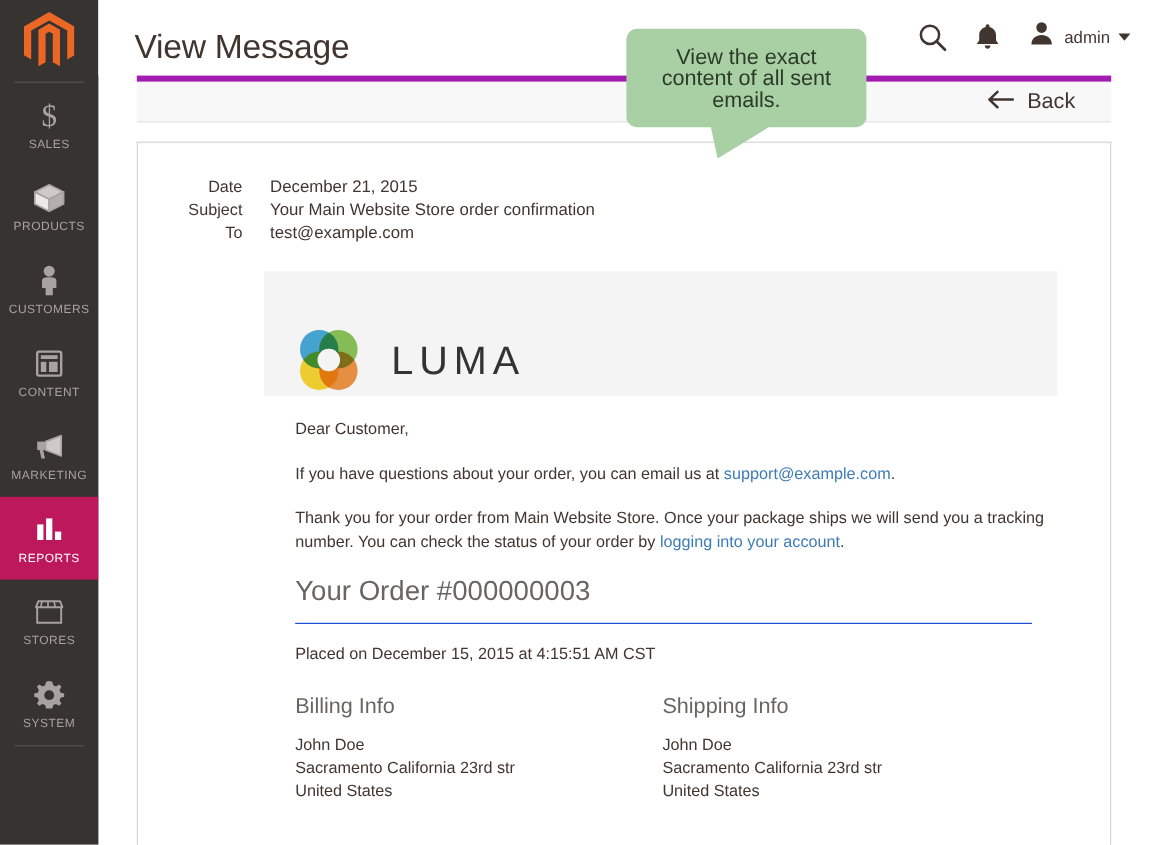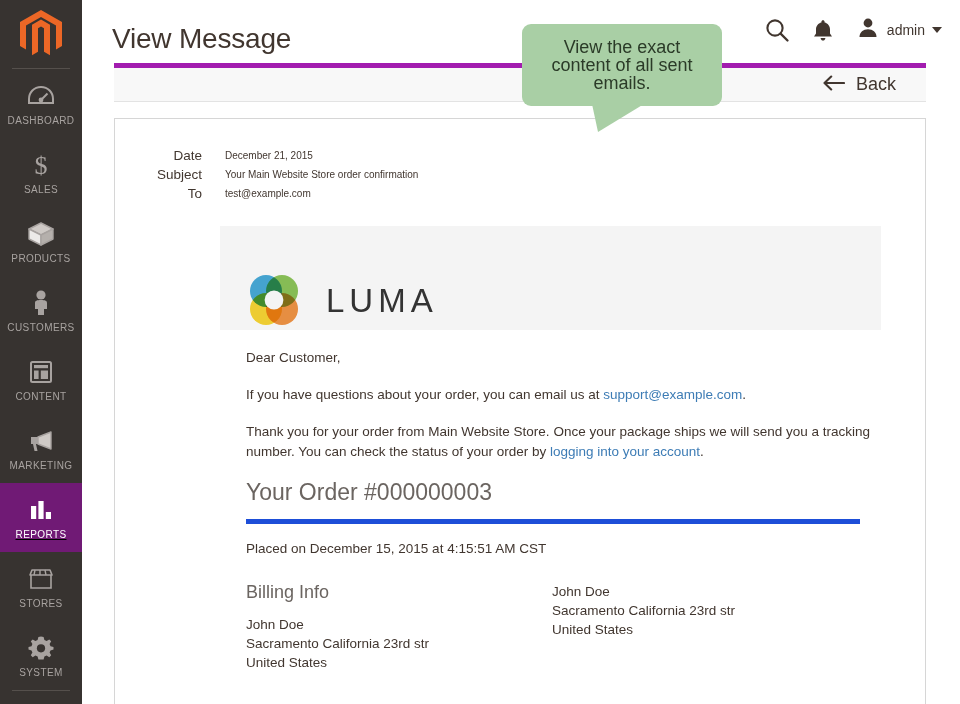--- a/index.html
+++ b/index.html
@@ -40,21 +40,21 @@
     height: 30px; margin-bottom: 4px;
   }
   .nav-item .ico svg { display: block; }
   .nav-label {
     display: block;
     font-size: 10px; line-height: 12px;
     letter-spacing: 0.4px;
     color: #a8a3a0;
     font-family: "Liberation Sans", sans-serif;
   }
-  .nav-item.active { background: #701a75; text-decoration: underline; }
+  .nav-item.active { background: #be185d; }
   .nav-item.active .nav-label { color: #ffffff; }
 
   
   .topbar {
     position: absolute; left: 82px; top: 0;
     width: 878px; height: 63px;
     background: #ffffff;
   }
   .page-title {
     position: absolute; left: 30px; top: 22px;
@@ -148,21 +148,21 @@
   .meta-label {
     width: 87px;
     text-align: right;
     font-size: 13.5px;
     font-weight: normal;
     color: #41362f;
     padding-right: 0;
   }
   .meta-value {
     padding-left: 23px;
-    font-size: 10px;
+    font-size: 14px;
     color: #41362f;
   }
 
   
   .email-body {
     margin-top: 23px;
     padding: 0 0 0 0;
   }
   .luma-band {
     margin-left: 105px;
@@ -197,21 +197,21 @@
     color: #3d7cb5;
     text-decoration: none;
     cursor: pointer;
   }
   .order-heading {
     font-size: 23px;
     font-weight: 400;
     color: #6b6561;
     margin-top: 17px;
     padding-bottom: 13px;
-    border-bottom: 5px solid #1d4ed8;
+    border-bottom: 1px solid #1d4ed8;
     width: 614px;
   }
   .placed-on {
     font-size: 13.5px;
     color: #41362f;
     margin-top: 17px;
   }
   .addresses {
     display: flex;
     margin-top: 26px;
@@ -236,30 +236,20 @@
 
   <nav class="sidebar">
     <div class="logo-wrap">
       <svg class="magento-logo" viewBox="0 0 42 48">
         <path d="M21 0 L42 12 L42 36 L36 39.5 L36 15.5 L21 7 L6 15.5 L6 39.5 L0 36 L0 12 Z" fill="#ec6726"></path>
         <path d="M18 18.2 L18 41.8 L12 45.2 L12 14.8 L21 9.6 L30 14.8 L30 45.2 L24 41.8 L24 18.2 L21 16.5 Z" fill="#ec6726"></path>
       </svg>
     </div>
     <div class="side-divider"></div>
 
-    <a class="nav-item">
-      <span class="ico">
-        <svg width="26" height="22" viewBox="0 0 26 22">
-          <path d="M13 2 C6 2 1 7.5 1 14 L1 18 L25 18 L25 14 C25 7.5 20 2 13 2 Z" fill="none" stroke="#a8a3a0" stroke-width="2"></path>
-          <circle cx="13" cy="15" r="2.4" fill="#a8a3a0"></circle>
-          <path d="M13 15 L19.5 8.5" stroke="#a8a3a0" stroke-width="2" fill="none"></path>
-        </svg>
-      </span>
-      <span class="nav-label">DASHBOARD</span>
-    </a>
 
     <a class="nav-item">
       <span class="ico">
         <svg width="20" height="28" viewBox="0 0 20 28">
           <text x="10" y="23" font-family="Liberation Serif, serif" font-size="26" fill="#a8a3a0" text-anchor="middle">$</text>
         </svg>
       </span>
       <span class="nav-label">SALES</span>
     </a>
 
@@ -447,20 +437,21 @@
         <div class="placed-on">Placed on December 15, 2015 at 4:15:51 AM CST</div>
 
         <div class="addresses">
           <div class="addr-col">
             <div class="addr-title">Billing Info</div>
             <div class="addr-line">John Doe</div>
             <div class="addr-line">Sacramento California 23rd str</div>
             <div class="addr-line">United States</div>
           </div>
           <div class="addr-col">
+            <div class="addr-title">Shipping Info</div>
             <div class="addr-line">John Doe</div>
             <div class="addr-line">Sacramento California 23rd str</div>
             <div class="addr-line">United States</div>
           </div>
         </div>
       </div>
     </div>
   </section>
 
 </div>

